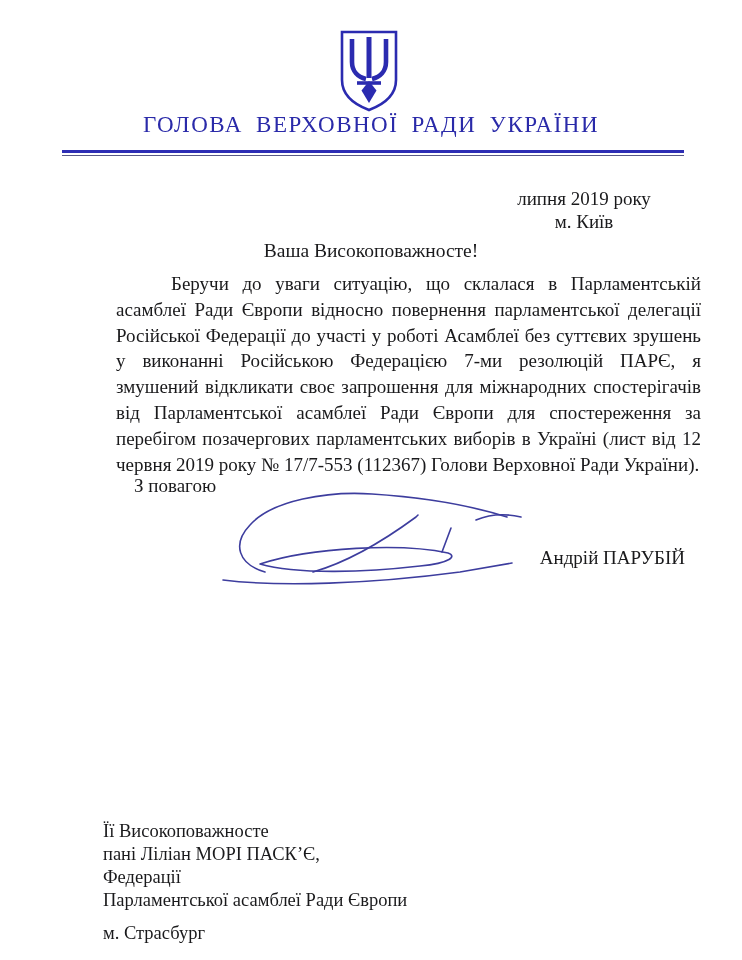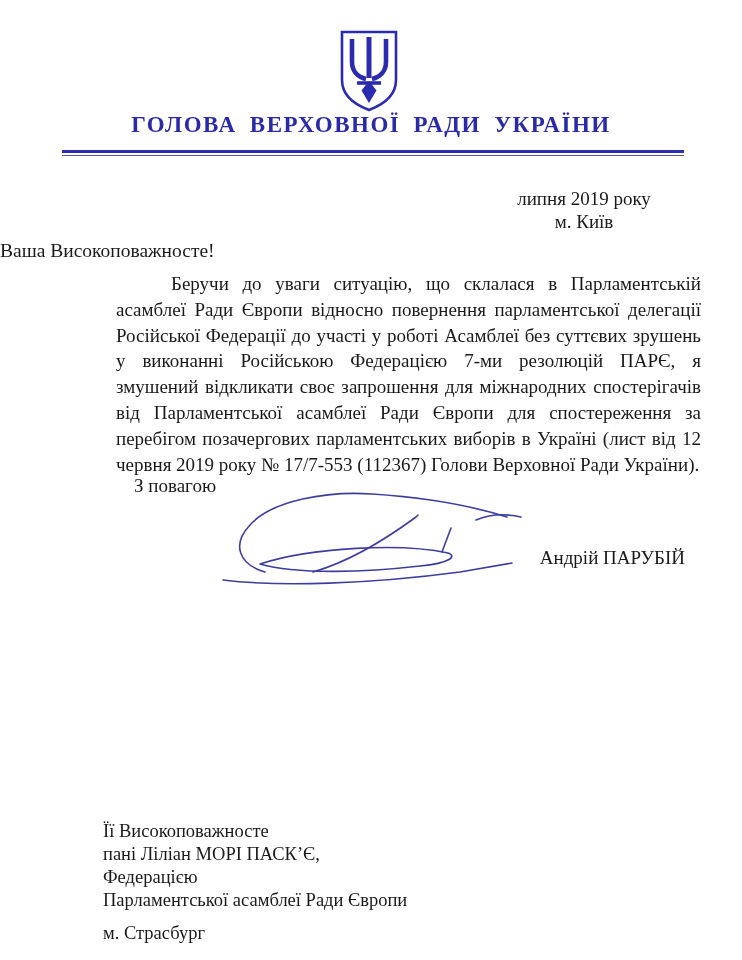--- a/index.html
+++ b/index.html
@@ -23,21 +23,21 @@
     width: 64px;
     height: 82px;
   }
   .letterhead-title {
     position: absolute;
     left: 0;
     top: 112px;
     width: 742px;
     text-align: center;
     font-size: 23px;
-    font-weight: bold;
+    font-weight: normal;
     letter-spacing: 1.5px;
     word-spacing: 6px;
     color: #2a2aa9;
   }
   .letterhead-rule {
     position: absolute;
     left: 62px;
     top: 150px;
     width: 622px;
     height: 2px;
@@ -52,20 +52,21 @@
     text-align: center;
     font-size: 19px;
     line-height: 23px;
     margin-top: 8px;
   }
   .salutation {
     position: absolute;
     left: 0;
     top: 240px;
     width: 742px;
+    text-align: center;
     font-size: 19.5px;
   }
   .body-paragraph {
     position: absolute;
     left: 84px;
     top: 271px;
     width: 585px;
     font-size: 19px;
     line-height: 25.8px;
     text-align: justify;
@@ -150,18 +151,18 @@
         <path d="M3 94 C60 101 150 98 240 86 C258 83 275 80 292 77"></path>
       </g>
     </svg>
   </span>
 
   <div class="signer-name">Андрій ПАРУБІЙ</div>
 
   <div class="recipient-block">
     <div>Її Високоповажносте</div>
     <div>пані Ліліан МОРІ ПАСК’Є,</div>
-    <div>Федерацією</div>
+    <div>Федерації</div>
     <div>Парламентської асамблеї Ради Європи</div>
     <div class="recipient-city">м. Страсбург</div>
   </div>
 
 </div>
 
 </body></html>

